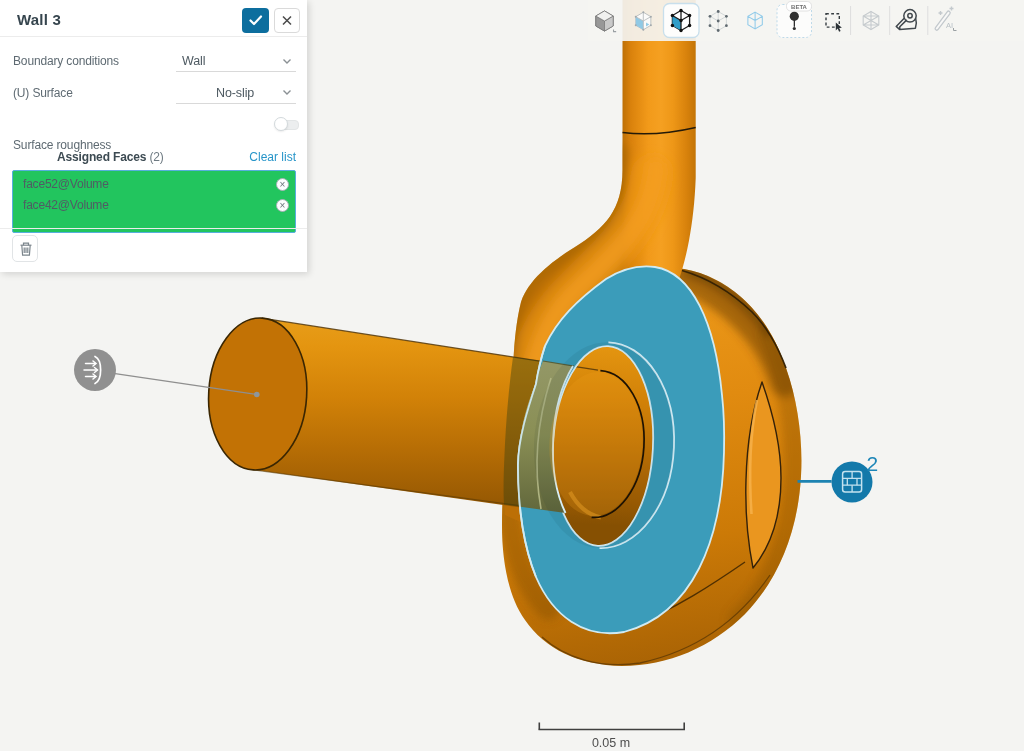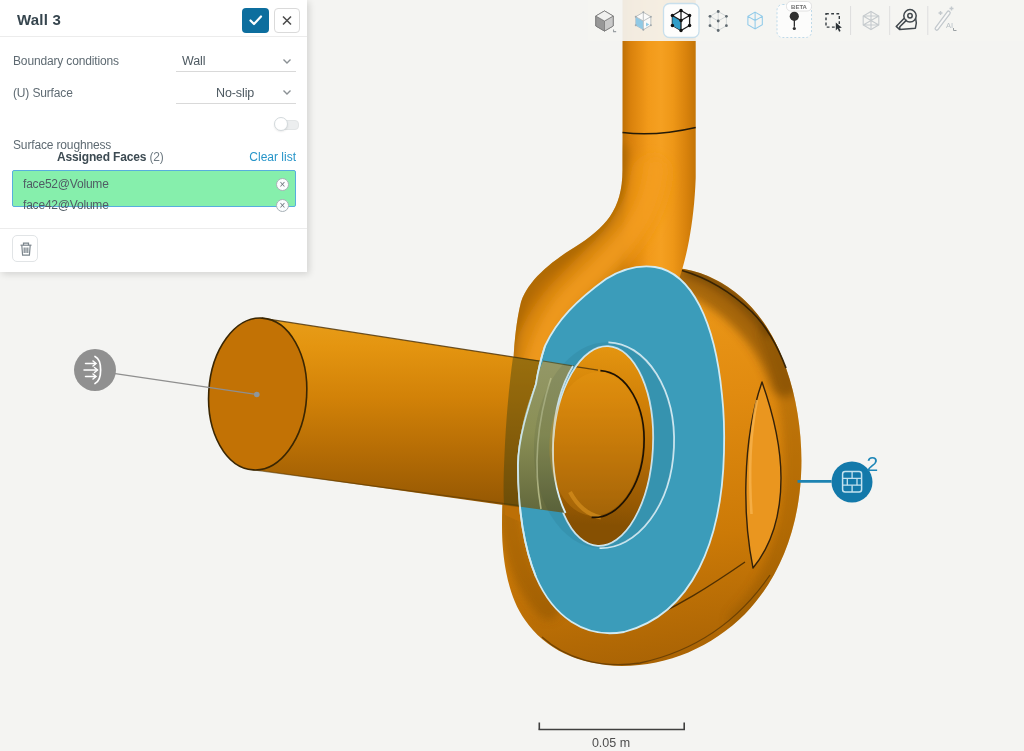--- a/index.html
+++ b/index.html
@@ -13,21 +13,21 @@
   .btn-ok{position:absolute;left:242px;top:8px;width:27px;height:25px;border-radius:4px;background:#0d6e9e;}
   .btn-x{position:absolute;left:274px;top:8px;width:26px;height:25px;border-radius:4px;background:#fff;border:1px solid #dadada;box-sizing:border-box;}
   .lbl{position:absolute;left:13px;font-size:12px;letter-spacing:-0.15px;color:#5e6a72;}
   .val{position:absolute;left:182px;font-size:12.5px;letter-spacing:-0.1px;color:#4d5961;}
   .uline{position:absolute;left:176px;width:120px;height:1px;background:#d9d9d9;}
   .chev{position:absolute;left:282px;width:10px;height:8px;}
   .sep{position:absolute;left:0;width:100%;height:1px;background:#ececec;}
   .af{position:absolute;left:13px;top:149.5px;font-size:12px;letter-spacing:-0.15px;color:#3c4a52;font-weight:bold;margin-left:44px;}
   .af span{font-weight:normal;color:#6e7a82;}
   .clear{position:absolute;right:11px;top:149.5px;font-size:12px;color:#2795c9;}
-  .fbox{position:absolute;left:12px;top:170px;width:284px;height:37px;background:#86efac;border:1px solid #57aede;border-radius:2px;box-sizing:border-box;}
+  .fbox{position:absolute;left:12px;top:170px;width:284px;height:63px;background:#22c55e;border:1px solid #57aede;border-radius:2px;box-sizing:border-box;}
   .frow{position:absolute;left:10px;font-size:12px;letter-spacing:-0.2px;color:#505c64;}
   .fx{position:absolute;left:263px;width:13px;height:13px;border-radius:50%;border:1px solid #a7b0b6;color:#6a737a;
       font-size:10px;line-height:12px;text-align:center;box-sizing:border-box;background:#fbfdfe;}
   .trash{position:absolute;left:12px;top:235px;width:26px;height:27px;border:1px solid #e1e4e6;border-radius:5px;box-sizing:border-box;background:#fff;}
   .tgl-track{position:absolute;left:279px;top:120px;width:18px;height:8px;border-radius:4px;background:#eceeef;border:1px solid #e2e5e6;}
   .tgl-knob{position:absolute;left:274px;top:117px;width:14px;height:14px;border-radius:50%;background:#fff;border:1px solid #d3d9dc;box-sizing:border-box;box-shadow:0 1px 2px rgba(0,0,0,.08);}
 </style>
 </head>
 <body>
 <div class="stage">

